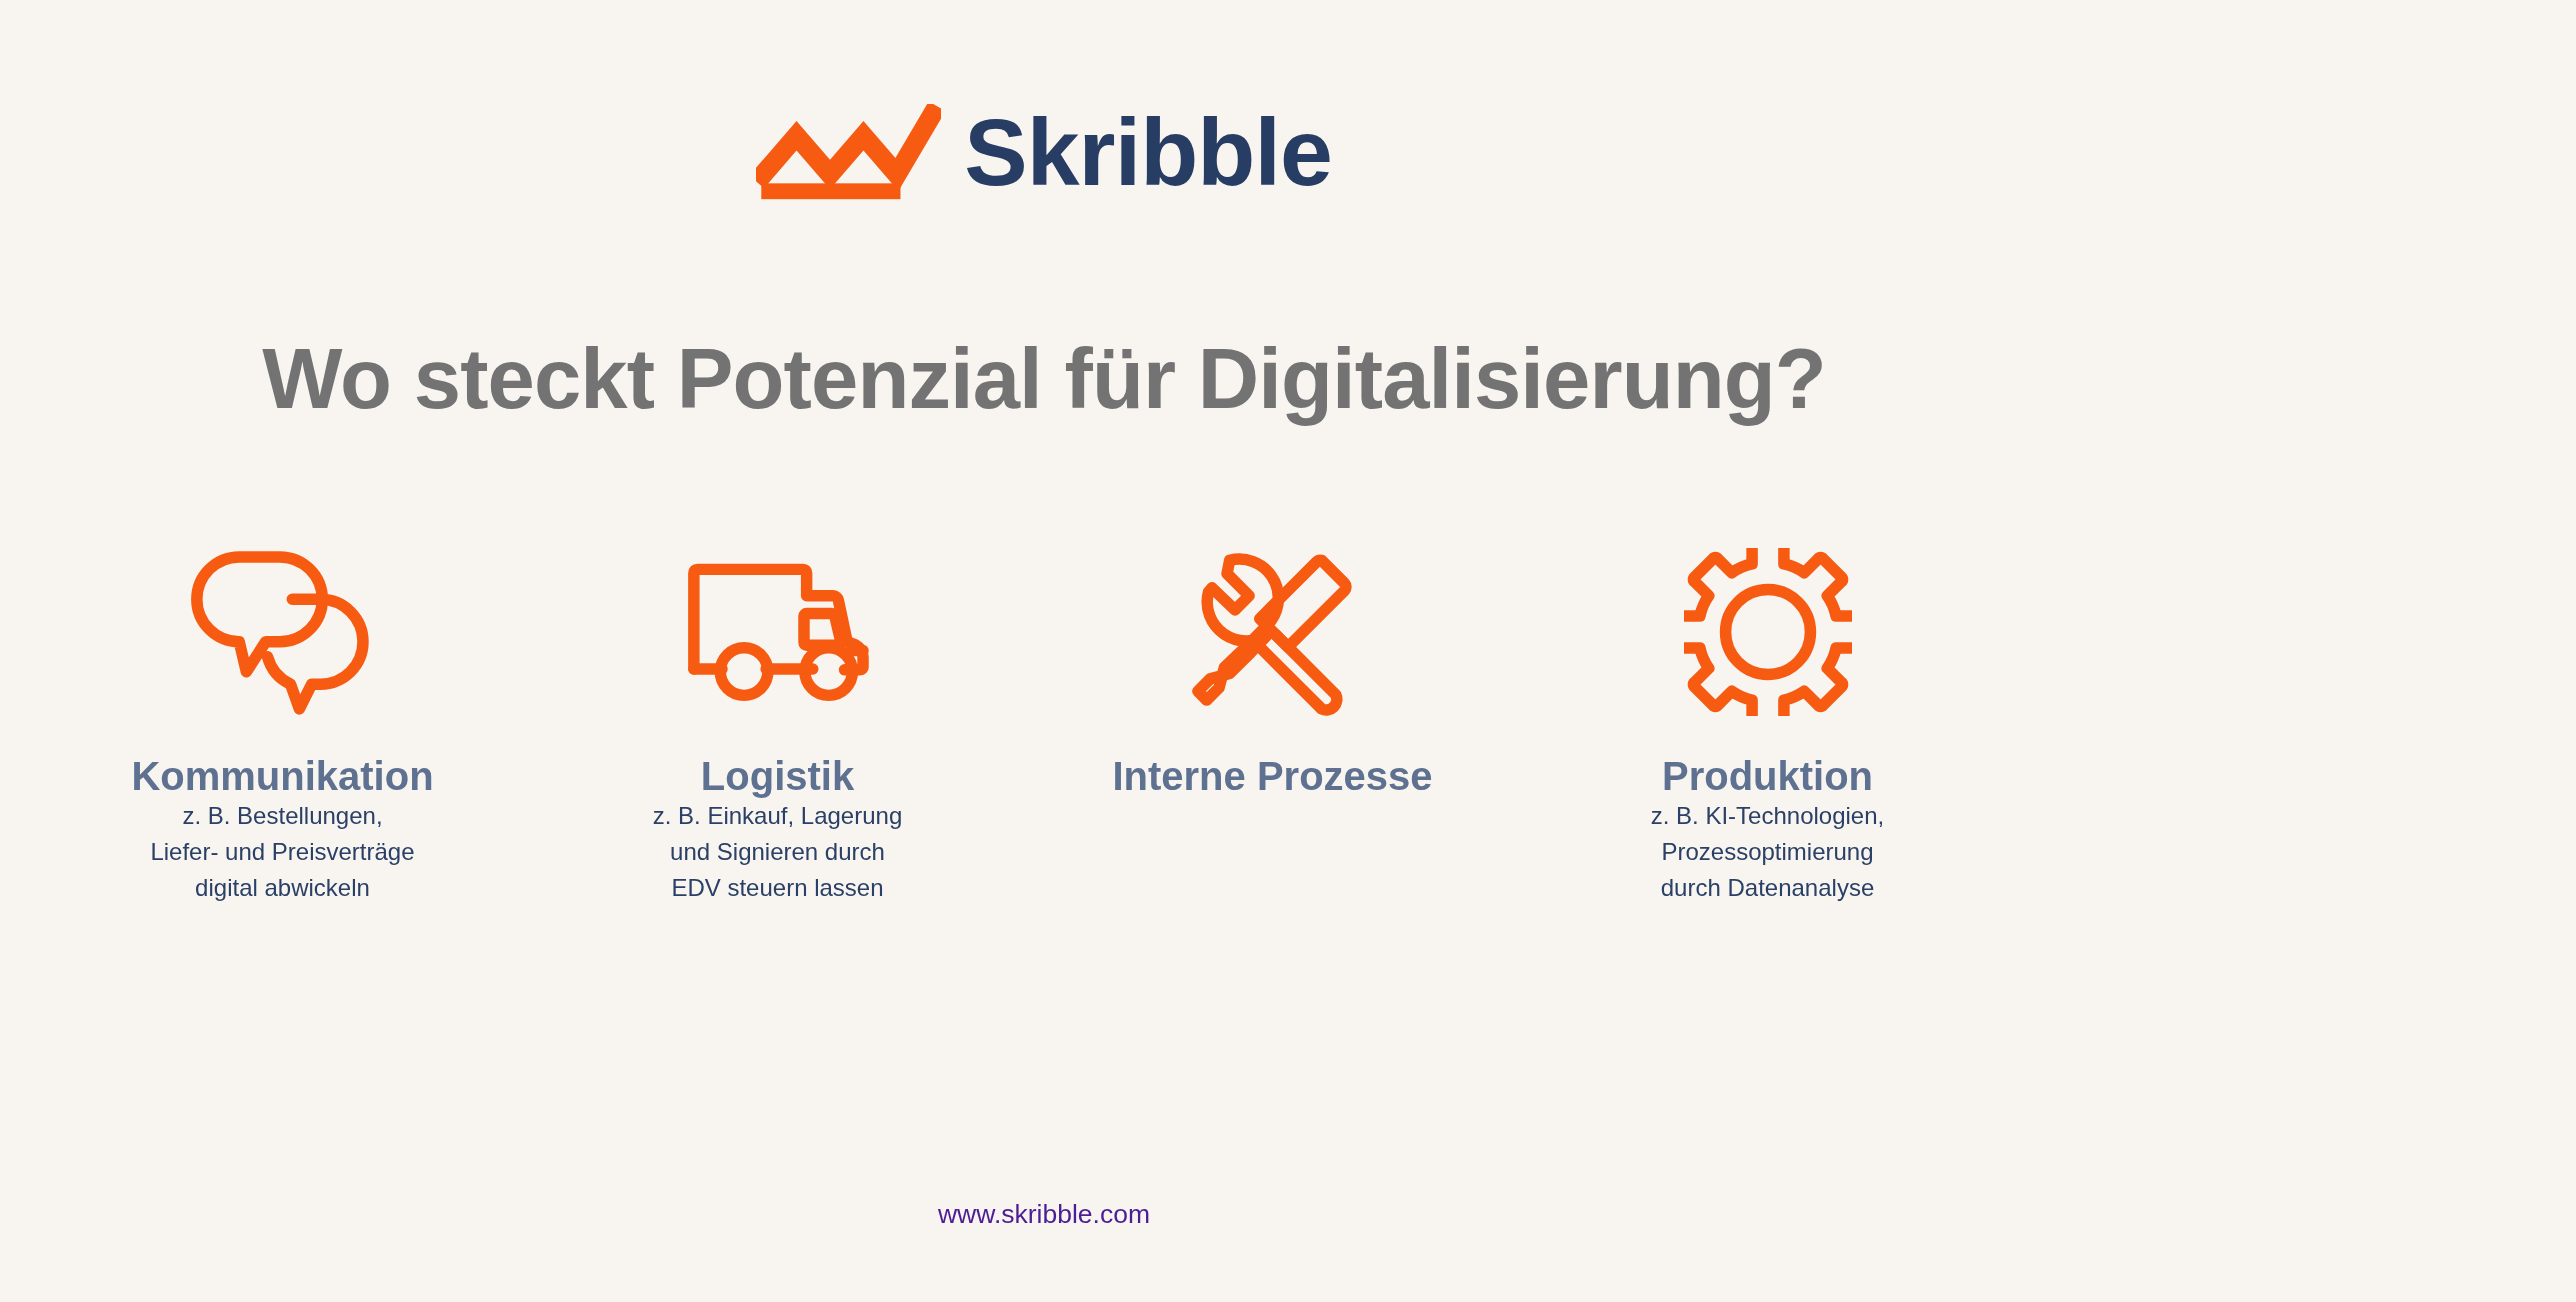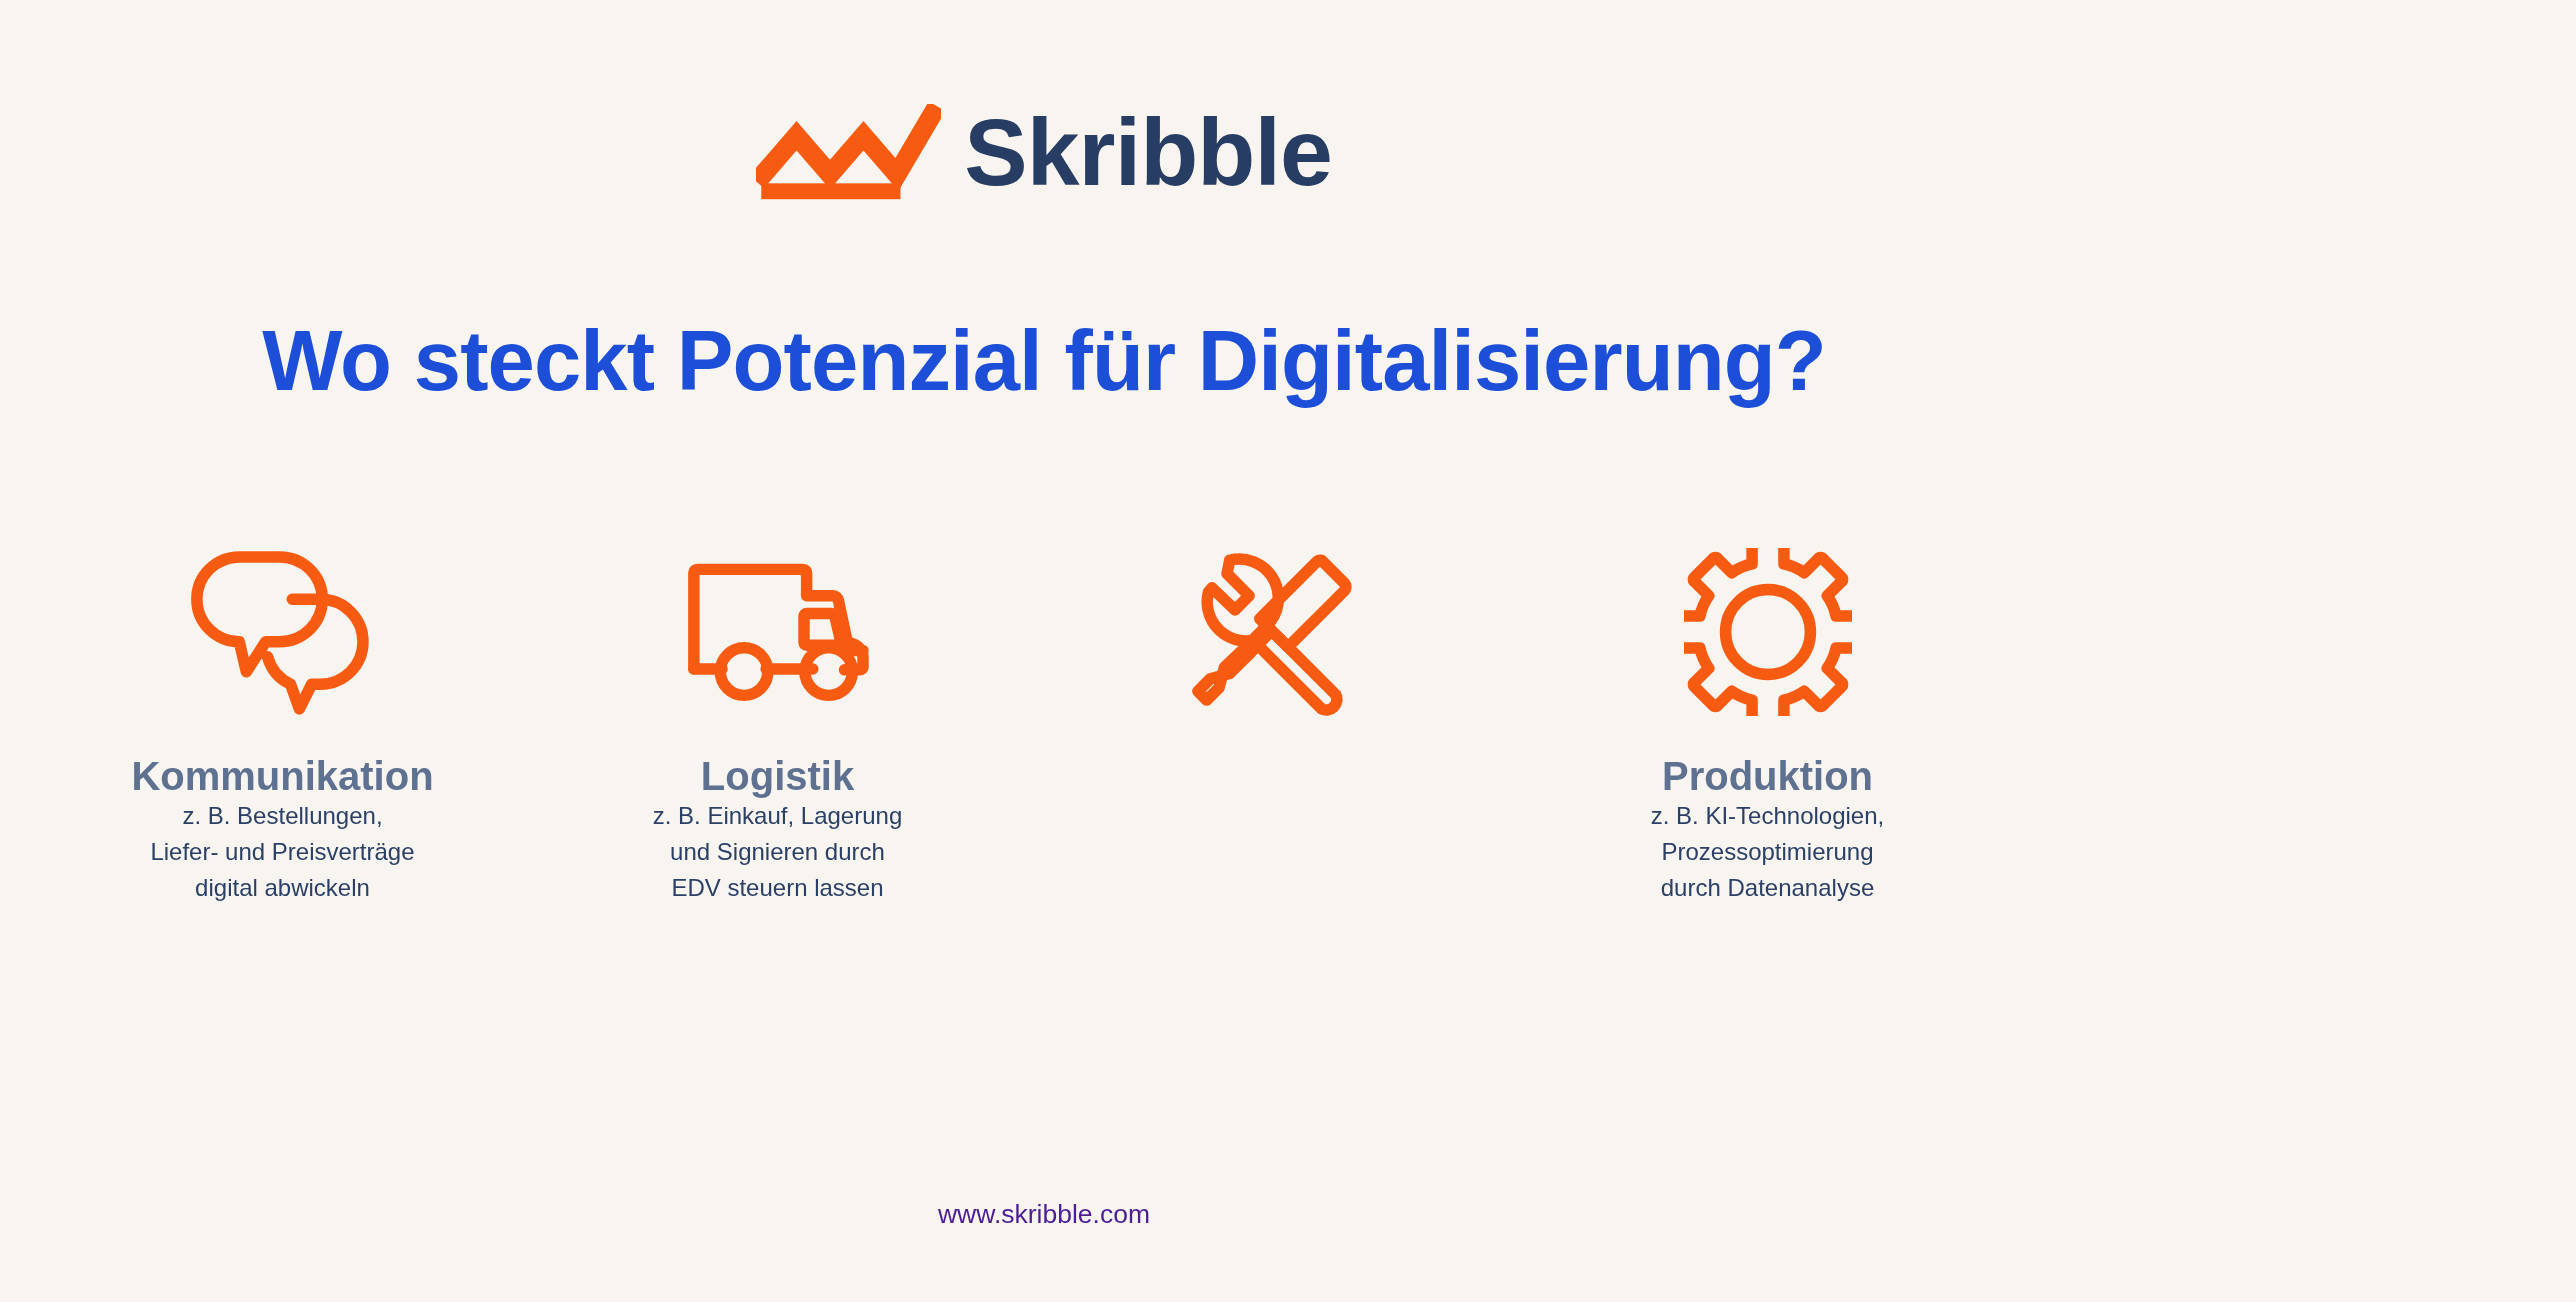--- a/index.html
+++ b/index.html
@@ -43,27 +43,27 @@
     font-weight: bold;
     color: #283d63;
     letter-spacing: -0.9px;
     line-height: 1;
     white-space: nowrap;
   }
 
   
   .title {
     position: absolute;
-    top: 312px;
+    top: 330px;
     left: 0;
     width: 100%;
     text-align: center;
     font-size: 85px;
     font-weight: bold;
-    color: #1d4ed8;
+    color: #737373;
     letter-spacing: -0.9px;
     white-space: nowrap;
   }
 
   
   .columns {
     position: absolute;
     top: 543px;
     left: 35px;
     width: 2505px;
@@ -173,20 +173,21 @@
           <g fill="none" stroke="#f75b12" stroke-width="13" stroke-linecap="round" stroke-linejoin="round">
 
             <path d="M46 14 A44 44 0 0 1 93 82 L86 90 L64 112 L40 135 L34 158 L20 172 L10 162 L24 148 L46 142
                      L70 118 L90 97 A44 44 0 0 1 22 50 L26 45 L52 70 L68 54 L43 29 Z"></path>
 
             <path d="M150 14 L176 40 A6 6 0 0 1 176 48 L112 112 L80 80 L144 16 A6 6 0 0 1 150 14 Z"></path>
             <path d="M98 98 L166 166 A12 12 0 0 1 150 182 L82 114"></path>
           </g>
         </svg>
       </div>
+      <div class="col-heading">Interne Prozesse</div>
     </div>
 
 
     <div class="col">
       <div class="col-icon">
         <svg width="168" height="168" viewBox="0 0 190 190" xmlns="http://www.w3.org/2000/svg">
           <g fill="none" stroke="#f75b12" stroke-width="13" stroke-linecap="round" stroke-linejoin="round">
             <path d="M80 10 H110 A3 3 0 0 1 113 13 V36 A62 62 0 0 1 136 46 L152 30 A3 3 0 0 1 157 30
                      L178 51 A3 3 0 0 1 178 56 L162 72 A62 62 0 0 1 172 95 H195 A3 3 0 0 1 198 98
                      V128 A3 3 0 0 1 195 131 H172 A62 62 0 0 1 162 154 L178 170 A3 3 0 0 1 178 175

